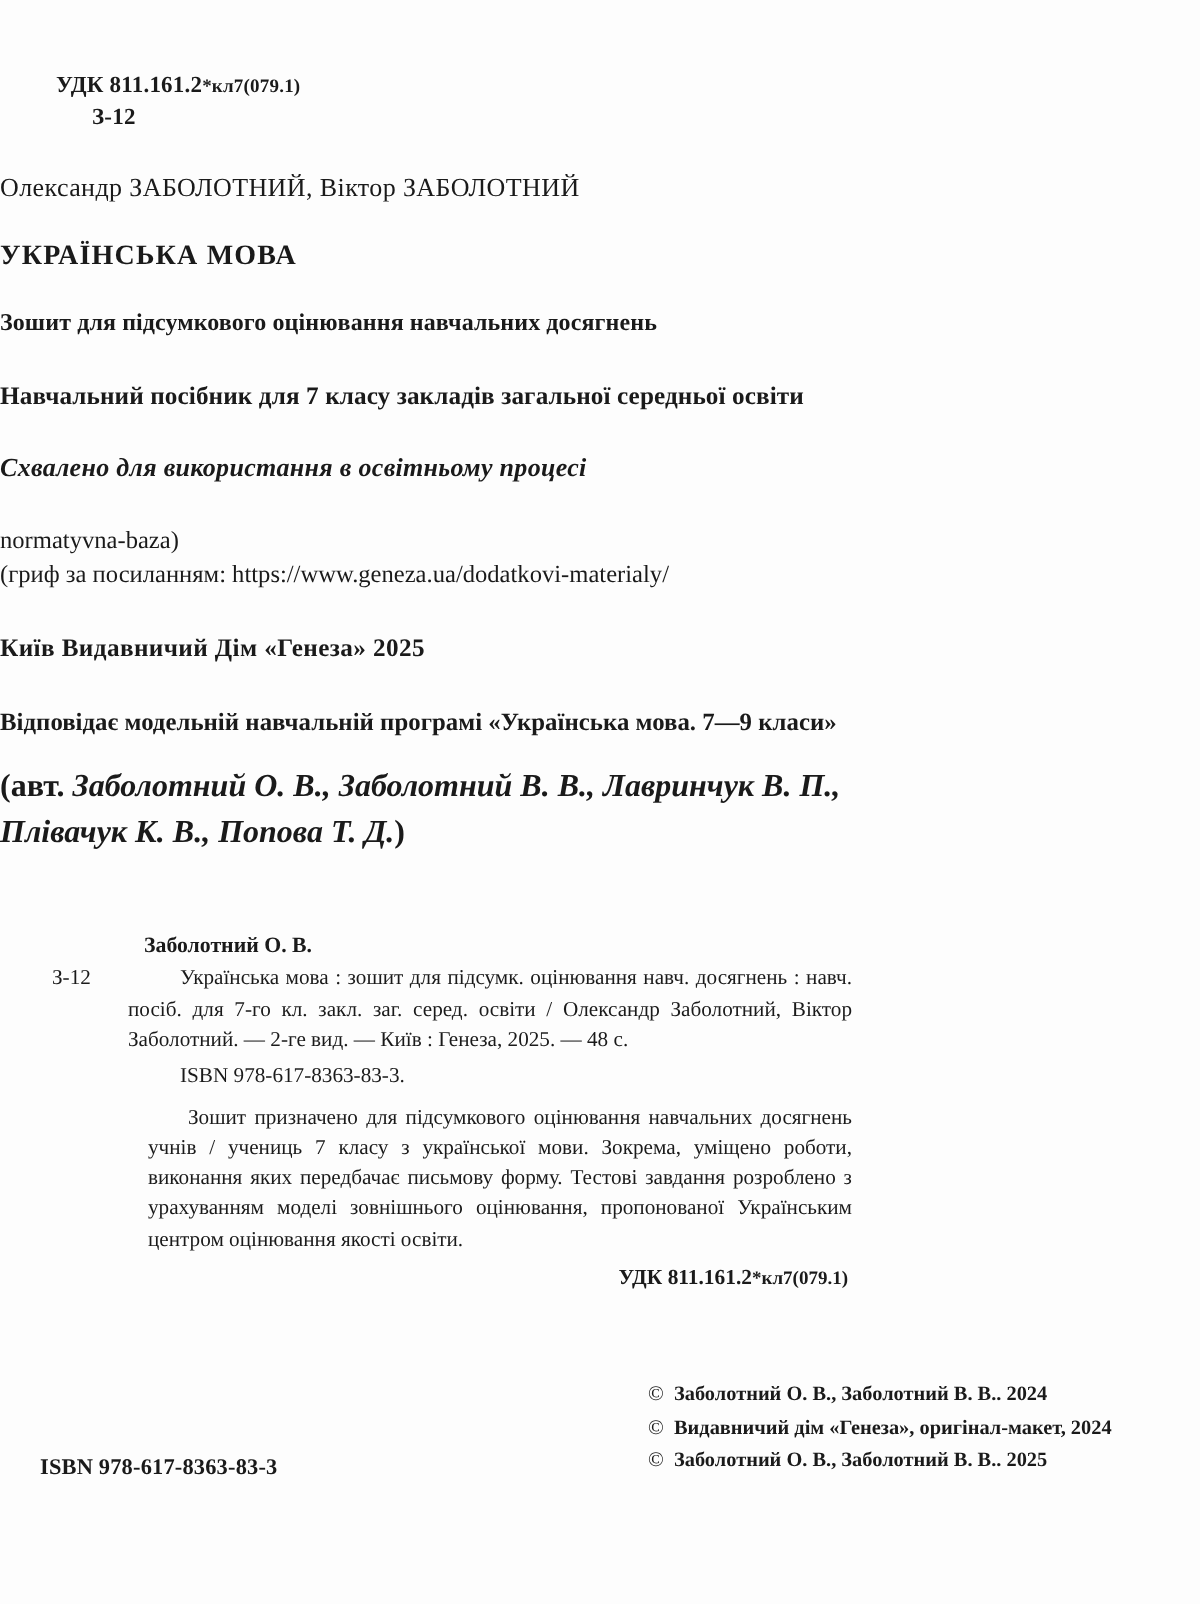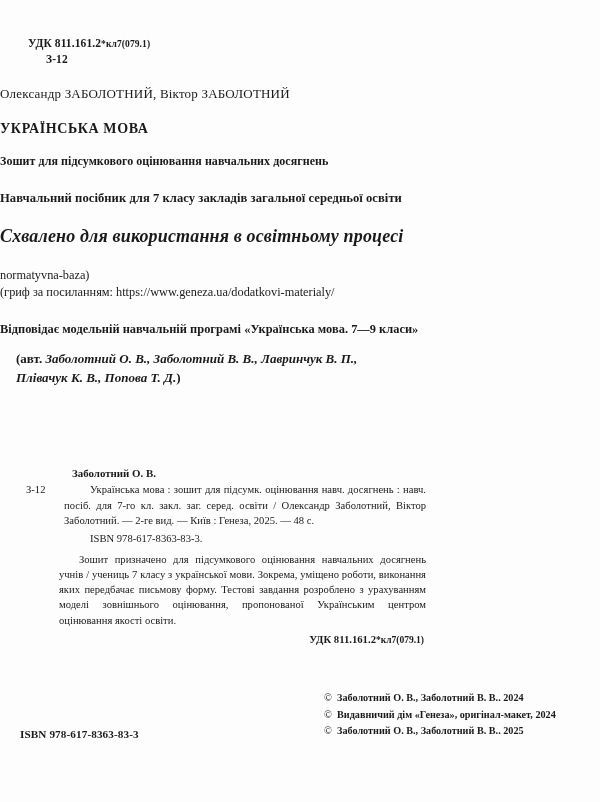--- a/index.html
+++ b/index.html
@@ -69,21 +69,21 @@
     font-weight: bold;
     letter-spacing: .05px;
     margin-bottom: 18px;
   }
   .edition-line {
     font-size: 12.5px;
     font-weight: bold;
     margin-bottom: 19px;
   }
   .approved-line {
-    font-size: 18px;
+    font-size: 13px;
     font-style: italic;
     font-weight: bold;
     letter-spacing: .15px;
     margin-bottom: 20px;
     margin-top: 20px;
   }
   .grif-block {
     font-size: 12.3px;
     line-height: 1.42;
     margin-bottom: 20px;
@@ -95,24 +95,23 @@
     letter-spacing: .2px;
     margin-bottom: 22px;
   }
   .program-line {
     font-size: 12.4px;
     font-weight: bold;
     letter-spacing: .02px;
     margin-bottom: 13px;
   }
   .program-authors {
-    font-size: 13px;
+    font-size: 16px;
     font-weight: bold;
     line-height: 1.45;
-    padding-left: 16px;
   }
   .program-authors i {
     font-style: italic;
   }
 
   
   .cip {
     position: absolute;
     left: 26px;
     top: 466px;
@@ -139,21 +138,21 @@
     margin-left: 38px;
     text-indent: 26px;
     text-align: justify;
   }
   .cip-isbn {
     margin-left: 38px;
     text-indent: 26px;
     margin-top: 3px;
   }
   .cip-annotation {
-    margin-left: 33px;
+    margin-left: 48px;
     text-indent: 20px;
     text-align: justify;
     margin-top: 6px;
     line-height: 1.44;
   }
   .cip-udc {
     margin-left: 38px;
     text-align: right;
     font-weight: bold;
     font-size: 10.7px;
@@ -209,20 +208,21 @@
   <div class="title-stack">
     <div class="authors-line">Олександр ЗАБОЛОТНИЙ, Віктор ЗАБОЛОТНИЙ</div>
     <div class="main-title">УКРАЇНСЬКА МОВА</div>
     <div class="subtitle">Зошит для підсумкового оцінювання навчальних досягнень</div>
     <div class="edu-line">Навчальний посібник для 7 класу закладів загальної середньої освіти</div>
     <div class="approved-line">Схвалено для використання в освітньому процесі</div>
     <div class="grif-block">
       <div class="url">normatyvna-baza)</div>
       <div class="url">(гриф за посиланням: https://www.geneza.ua/dodatkovi-materialy/</div>
     </div>
+    <div class="publisher-line">Київ  Видавничий Дім «Генеза»  2025</div>
     <div class="program-line">Відповідає модельній навчальній програмі «Українська мова. 7—9 класи»</div>
     <div class="program-authors">
       <span>(авт. </span><i>Заболотний О. В., Заболотний В. В., Лавринчук В. П.,</i><br>
       <i>Плівачук К. В., Попова Т. Д.</i><span>)</span>
     </div>
   </div>
 
   <div class="cip">
     <div class="cip-heading">Заболотний О. В.</div>
     <div class="cip-body">

